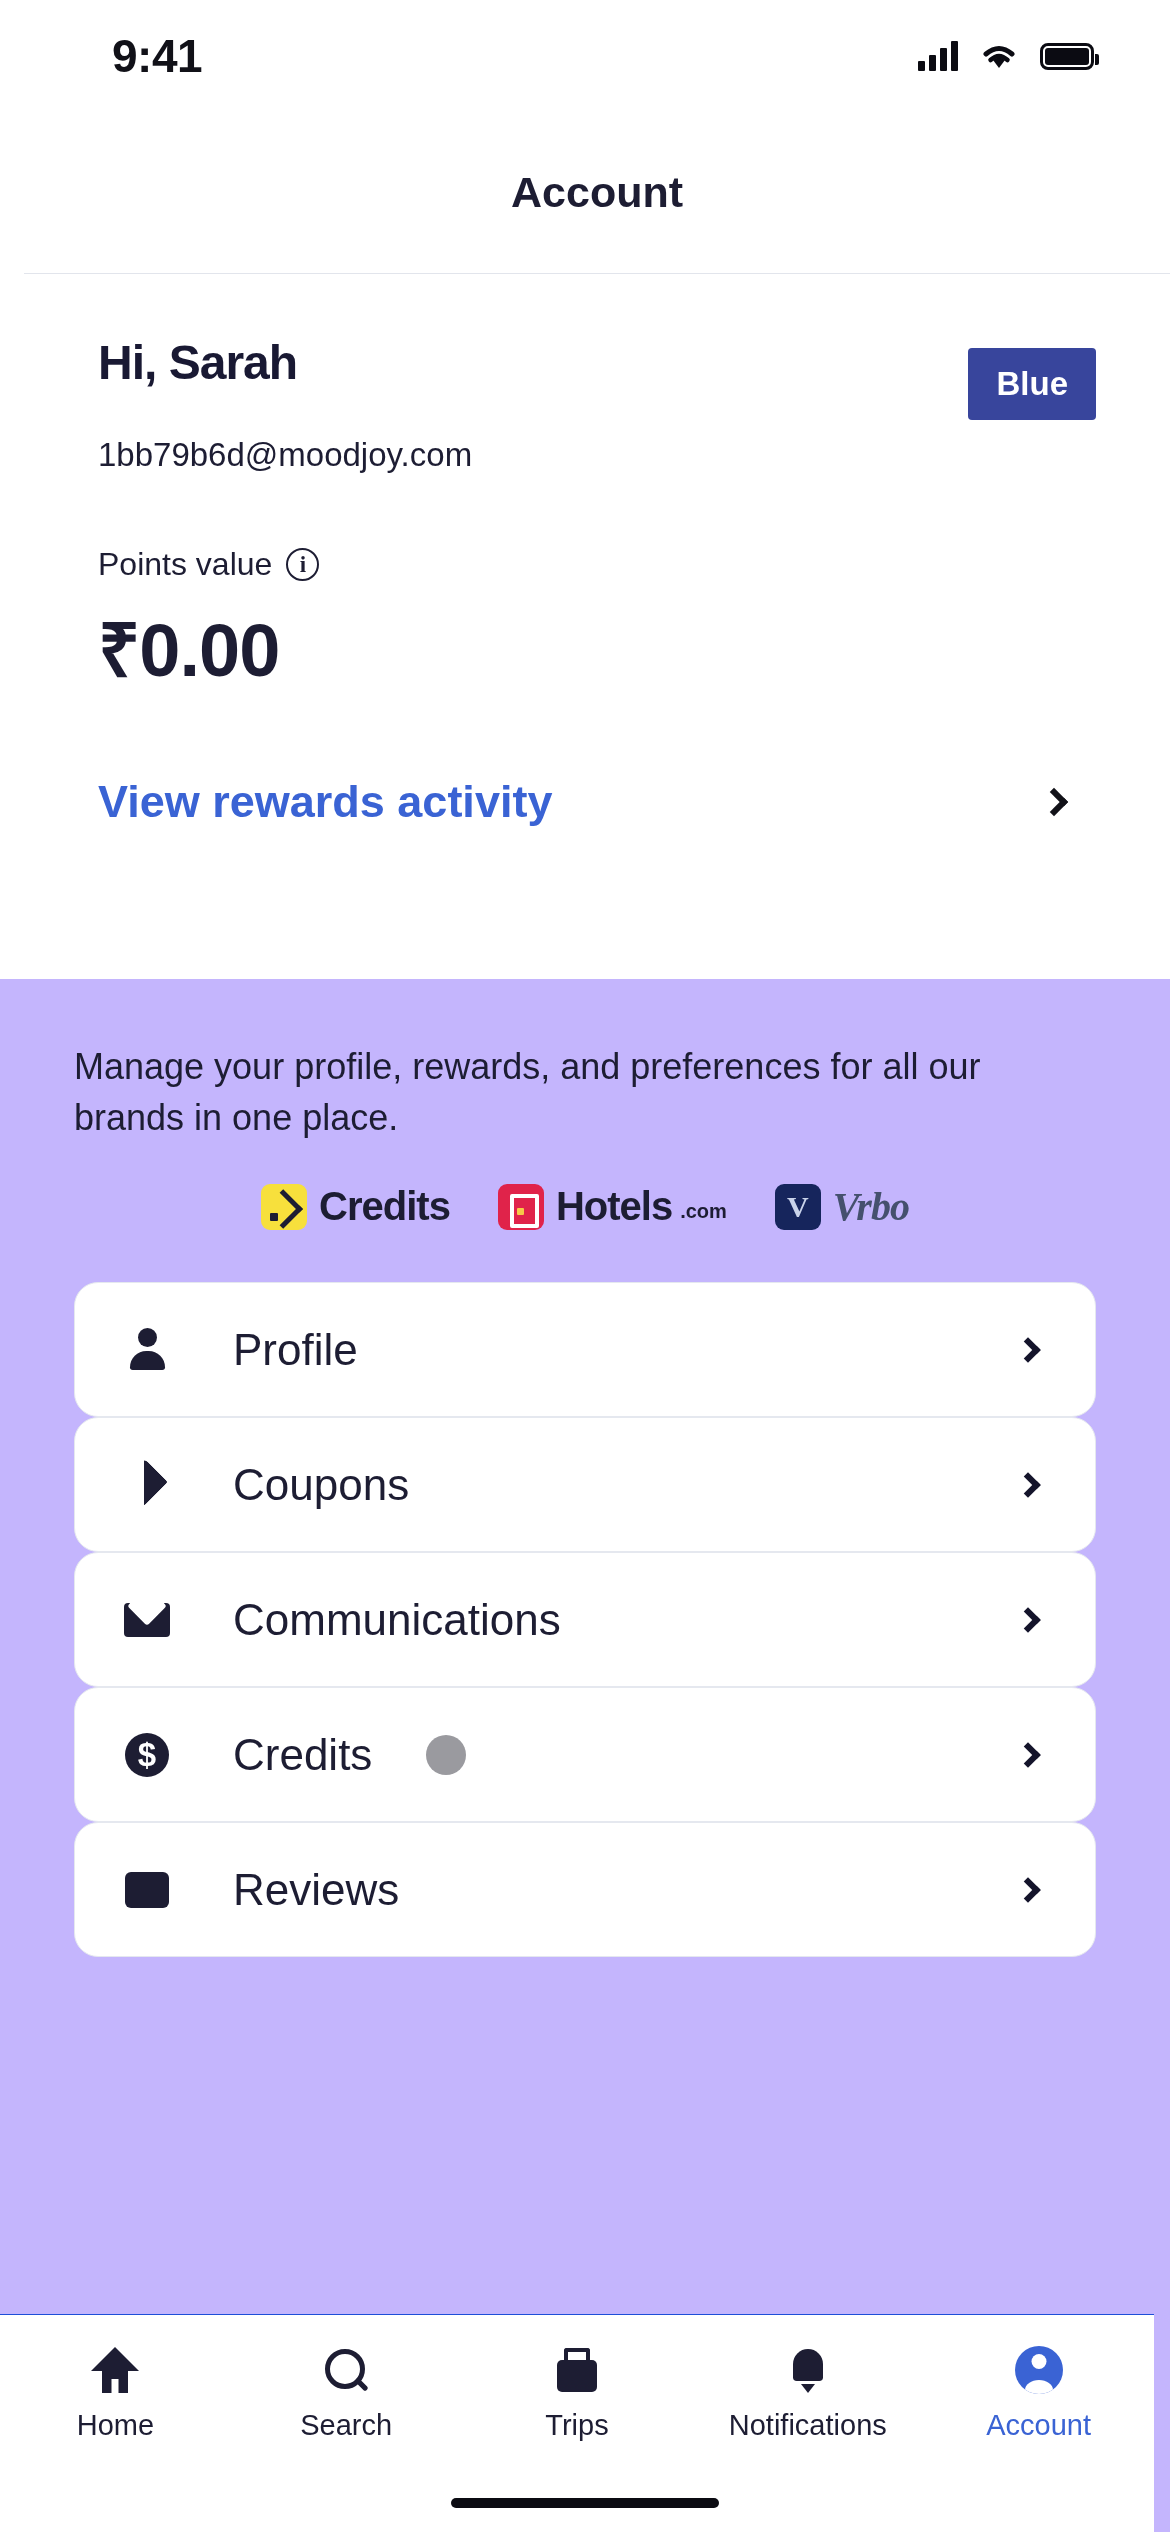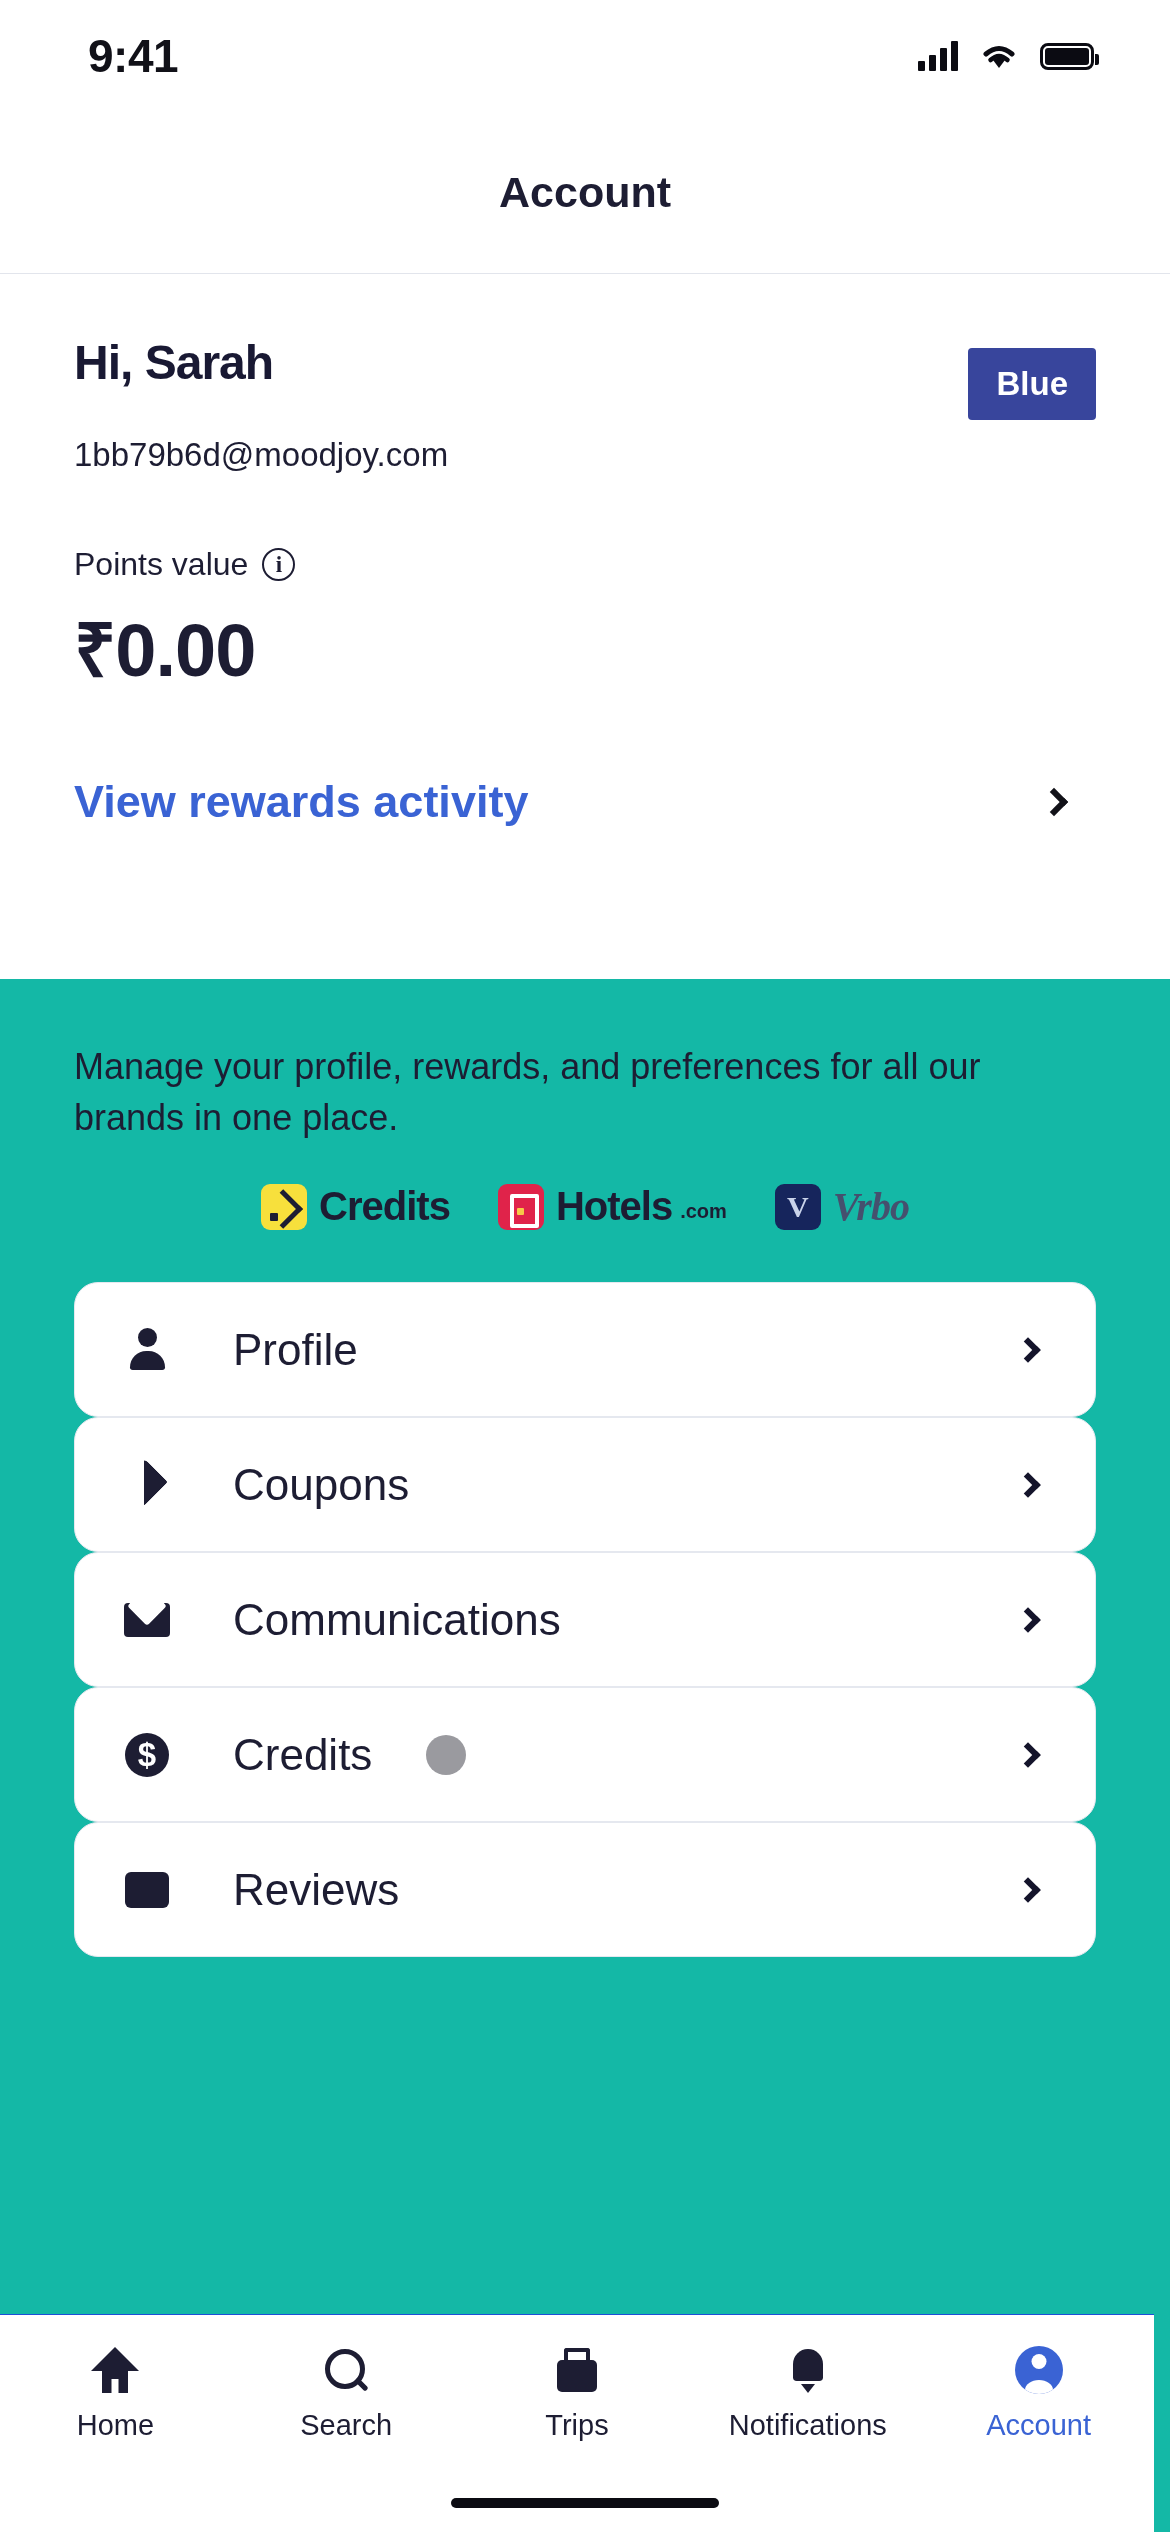--- a/index.html
+++ b/index.html
@@ -2,21 +2,21 @@
 <html><head>
 <meta charset="utf-8">
 <style>
   * { margin:0; padding:0; box-sizing:border-box; }
   html, body {
     width:1170px; height:2532px;
     font-family:"Liberation Sans", sans-serif;
     background:#ffffff;
     overflow:hidden;
   }
-  .phone { position:relative; width:1170px; height:2532px; background:#ffffff; }
+  .phone { position:relative; width:1170px; height:2532px; background:#ffffff;padding-left:24px; }
 
   
   .statusbar {
     height:112px; display:flex; align-items:center;
     justify-content:space-between; padding:0 76px 0 88px;
   }
   .status-time { font-size:46px; font-weight:700; color:#111118; letter-spacing:-0.5px; }
   .status-icons { display:flex; align-items:center; gap:22px; }
   .sig { display:flex; align-items:flex-end; gap:4px; height:30px; }
   .sig i { display:block; width:7px; background:#0b0b12; border-radius:1px; }
@@ -69,21 +69,21 @@
     margin-top:78px; padding-bottom:60px;
   }
   .rewards-link { font-size:45px; font-weight:700; color:#3a63d4; }
   .chev-lg {
     width:20px; height:20px; border-right:6px solid #111118; border-top:6px solid #111118;
     transform:rotate(45deg); margin-right:32px;
   }
 
   
   .section {
-    background:#14b8a6; padding:62px 74px 0 74px;
+    background:#c4b5fd; padding:62px 74px 0 74px;
     position:absolute; top:979px; left:0; right:0; bottom:0;
   }
   .section-desc { font-size:36px; color:#1d1d33; line-height:1.42; }
 
   .brands { display:flex; align-items:center; justify-content:center; gap:48px; margin-top:40px; }
   .brand { display:flex; align-items:center; gap:12px; }
   .brand-sq { width:46px; height:46px; border-radius:9px; position:relative; flex:none; }
   .brand-exp { background:#f7e03c; }
   .brand-exp::after {
     content:""; position:absolute; left:11px; top:11px; width:23px; height:23px;

